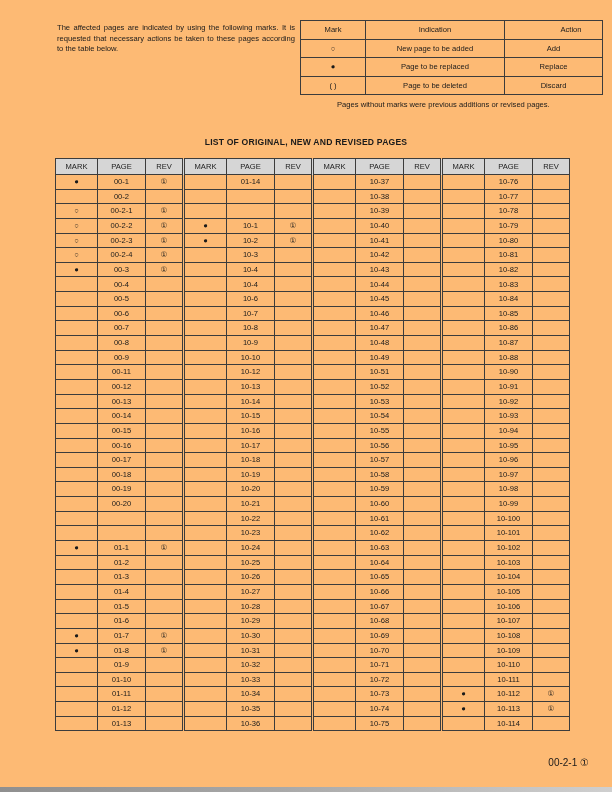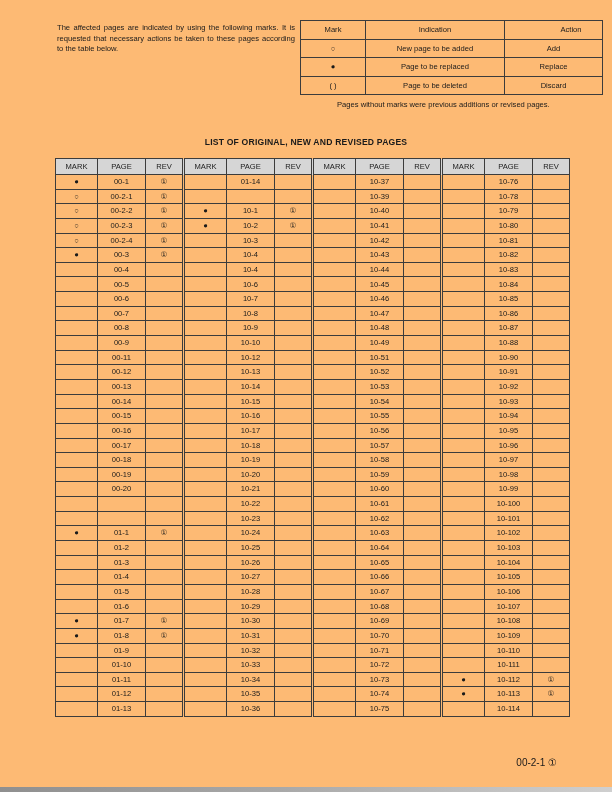--- a/index.html
+++ b/index.html
@@ -46,21 +46,21 @@
     border:1px solid #3c3c3c; height:13.65px; padding:0;
     text-align:center; vertical-align:middle; line-height:1;
     overflow:hidden; white-space:nowrap;
   }
   .col-mark { width:41px; }
   .col-page { width:47px; }
   .col-rev  { width:36px; }
   .group-start { border-left:3px double #3c3c3c !important; }
   .footer {
     position:absolute; top:757px; left:0; width:557px;
-    text-align:right; font-size:10px;
+    text-align:right; font-size:10px;padding-left:32px;
   }
   .scan-bar {
     position:absolute; left:0; bottom:0; width:612px; height:5px;
     background:linear-gradient(to right,#8f8f8f 0%,#a8a8a8 45%,#cfcfcf 100%);
   }
 </style>
 </head>
 <body>
 
 <div class="page">
@@ -124,20 +124,34 @@
           <td class="col-page">01-14</td>
           <td class="col-rev"></td>
           <td class="col-mark group-start"></td>
           <td class="col-page">10-37</td>
           <td class="col-rev"></td>
           <td class="col-mark group-start"></td>
           <td class="col-page">10-76</td>
           <td class="col-rev"></td>
         </tr>
         <tr>
+          <td class="col-mark"></td>
+          <td class="col-page">00-2</td>
+          <td class="col-rev"></td>
+          <td class="col-mark group-start"></td>
+          <td class="col-page"></td>
+          <td class="col-rev"></td>
+          <td class="col-mark group-start"></td>
+          <td class="col-page">10-38</td>
+          <td class="col-rev"></td>
+          <td class="col-mark group-start"></td>
+          <td class="col-page">10-77</td>
+          <td class="col-rev"></td>
+        </tr>
+        <tr>
           <td class="col-mark">○</td>
           <td class="col-page">00-2-1</td>
           <td class="col-rev">①</td>
           <td class="col-mark group-start"></td>
           <td class="col-page"></td>
           <td class="col-rev"></td>
           <td class="col-mark group-start"></td>
           <td class="col-page">10-39</td>
           <td class="col-rev"></td>
           <td class="col-mark group-start"></td>

